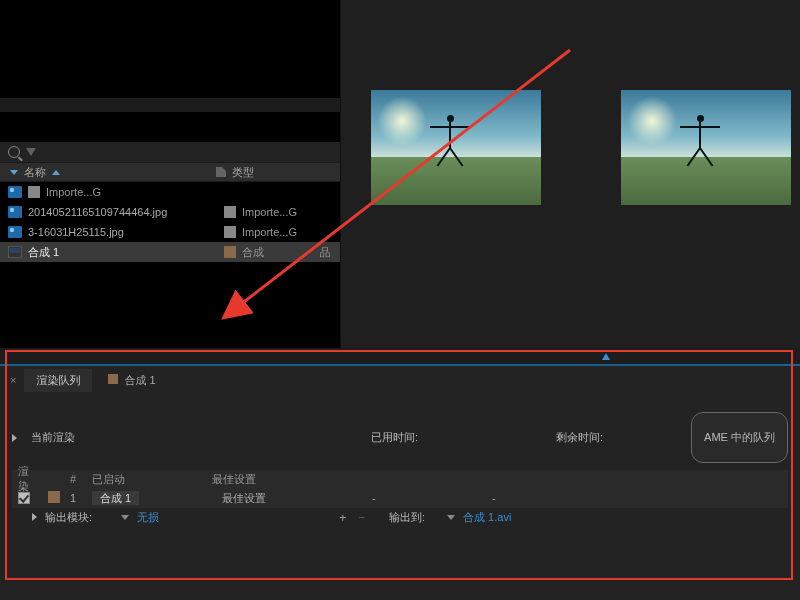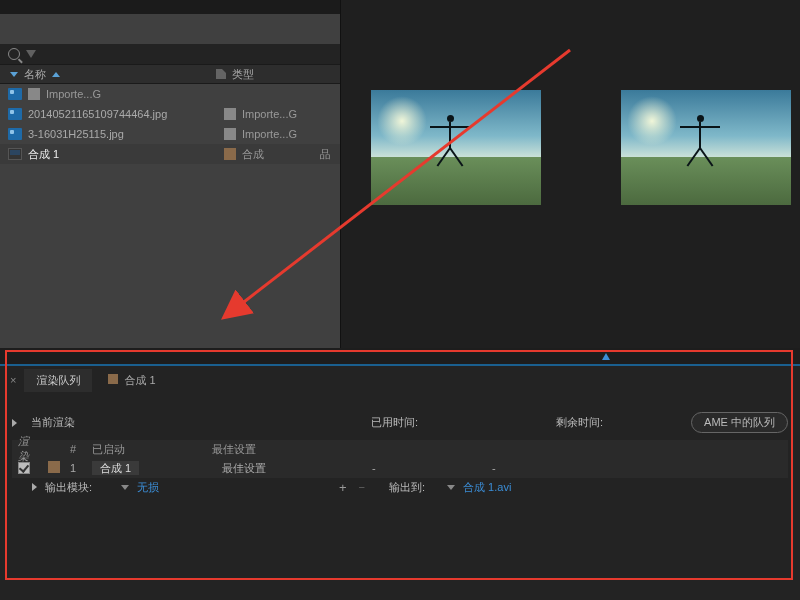--- a/index.html
+++ b/index.html
@@ -1,18 +1,18 @@
 <!DOCTYPE html>
 <html><head>
 <meta charset="utf-8">
 <style>
   * { box-sizing: border-box; margin: 0; padding: 0; font-family: "Microsoft YaHei", sans-serif; font-size: 11px; color: #aaa; }
   body { background: #232323; width: 800px; height: 600px; overflow: hidden; position: relative; }
   .top { display: flex; height: 360px; }
-  .project-panel { width: 340px; background: #404040; display: flex; flex-direction: column; position: relative; }
+  .project-panel { width: 340px; background: #000000; display: flex; flex-direction: column; position: relative; justify-content: center; }
   .top-strip { height: 14px; background: #1b1b1b; display:flex; align-items:center; padding-left:8px;}
   .searchbar { display: flex; align-items: center; padding: 4px 8px; gap: 6px; background:#232323; margin-top:30px;}
   .searchbar .mag { width: 12px; height: 12px; border: 1.5px solid #888; border-radius: 50%; position: relative; }
   .searchbar .mag::after { content:""; position:absolute; width:5px; height:1.5px; background:#888; right:-4px; bottom:-2px; transform:rotate(45deg);}
   .searchbar .funnel { width: 0; height: 0; border-left:5px solid transparent; border-right:5px solid transparent; border-top:8px solid #888; opacity:.6;}
   .header-row { display: flex; align-items: center; background: #2d2d2d; height: 20px; padding: 0 8px; gap: 6px; border-top:1px solid #1a1a1a; border-bottom:1px solid #1a1a1a;}
   .tri-down { width:0; height:0; border-left:4px solid transparent; border-right:4px solid transparent; border-top:5px solid #5aa1d6; margin-left:2px;}
   .tag-icon { width:10px; height:10px; background:#888; clip-path: polygon(0 0, 60% 0, 100% 40%, 100% 100%, 0 100%); opacity:.6;}
   .col-name { flex: 1; }
   .col-type { width: 100px; }
@@ -48,24 +48,24 @@
   .tabs { display:flex; align-items:center; height:28px; gap:4px; padding:0 6px;}
   .tabs .close-x{ color:#888; padding:0 4px;}
   .tab { padding:4px 12px; color:#ccc; }
   .tab.active{ background:#2d2d2d;}
   .tab-swatch{ display:inline-block; width:10px; height:10px; background:#8a6a4a; margin-right:6px;}
   .rq { padding: 18px 12px 0 12px;}
   .rq-top { display:flex; align-items:center; gap:14px;}
   .chev-r{ width:0;height:0;border-top:4px solid transparent;border-bottom:4px solid transparent;border-left:5px solid #aaa;}
   .rq-top .label{ color:#bbb;}
   .rq-top .spacer{ flex:1;}
-  .ame-btn{ border:1px solid #666; border-radius:12px; padding:2px 12px; color:#bbb; background:#2a2a2a;}
+  .ame-btn{ border:1px solid #666; border-radius:12px; padding:17px 12px; color:#bbb; background:#2a2a2a;}
   .rq-head { display:flex; background:#2a2a2a; height:18px; margin-top:7px; align-items:center;}
   .rq-head > div{ padding:0 6px; color:#999;}
-  .c-render{width:30px;font-style:italic;} .c-tag{width:22px;} .c-num{width:22px;} .c-name{width:130px;} .c-status{width:150px;} .c-start{width:120px;} .c-time{width:140px;}
+  .c-render{width:30px;} .c-tag{width:22px;} .c-num{width:22px;} .c-name{width:130px;} .c-status{width:150px;} .c-start{width:120px;} .c-time{width:140px;}
   .rq-row{ display:flex; align-items:center; height:20px;}
   .rq-row > div{ padding:0 6px;}
   .chk{ width:12px;height:12px;border:1px solid #888; background:#bdbdbd; display:inline-flex;align-items:center;justify-content:center;}
   .chk::after{content:"";width:4px;height:7px;border-right:2px solid #333;border-bottom:2px solid #333;transform:rotate(40deg);margin-top:-2px;}
   .swatch-sm{width:12px;height:12px;background:#8a6a4a;display:inline-block;}
   .rq-row .c-name span{ background:#3a3a3a; padding:1px 8px; color:#ddd;}
   .rq-detail{ display:flex; align-items:center; height:18px; padding-left:20px; gap:8px;}
   .tri-r-sm{width:0;height:0;border-top:4px solid transparent;border-bottom:4px solid transparent;border-left:5px solid #aaa;}
   .chev-dn{width:0;height:0;border-left:4px solid transparent;border-right:4px solid transparent;border-top:5px solid #888;}
   .link{ color:#3b8dd6;}

